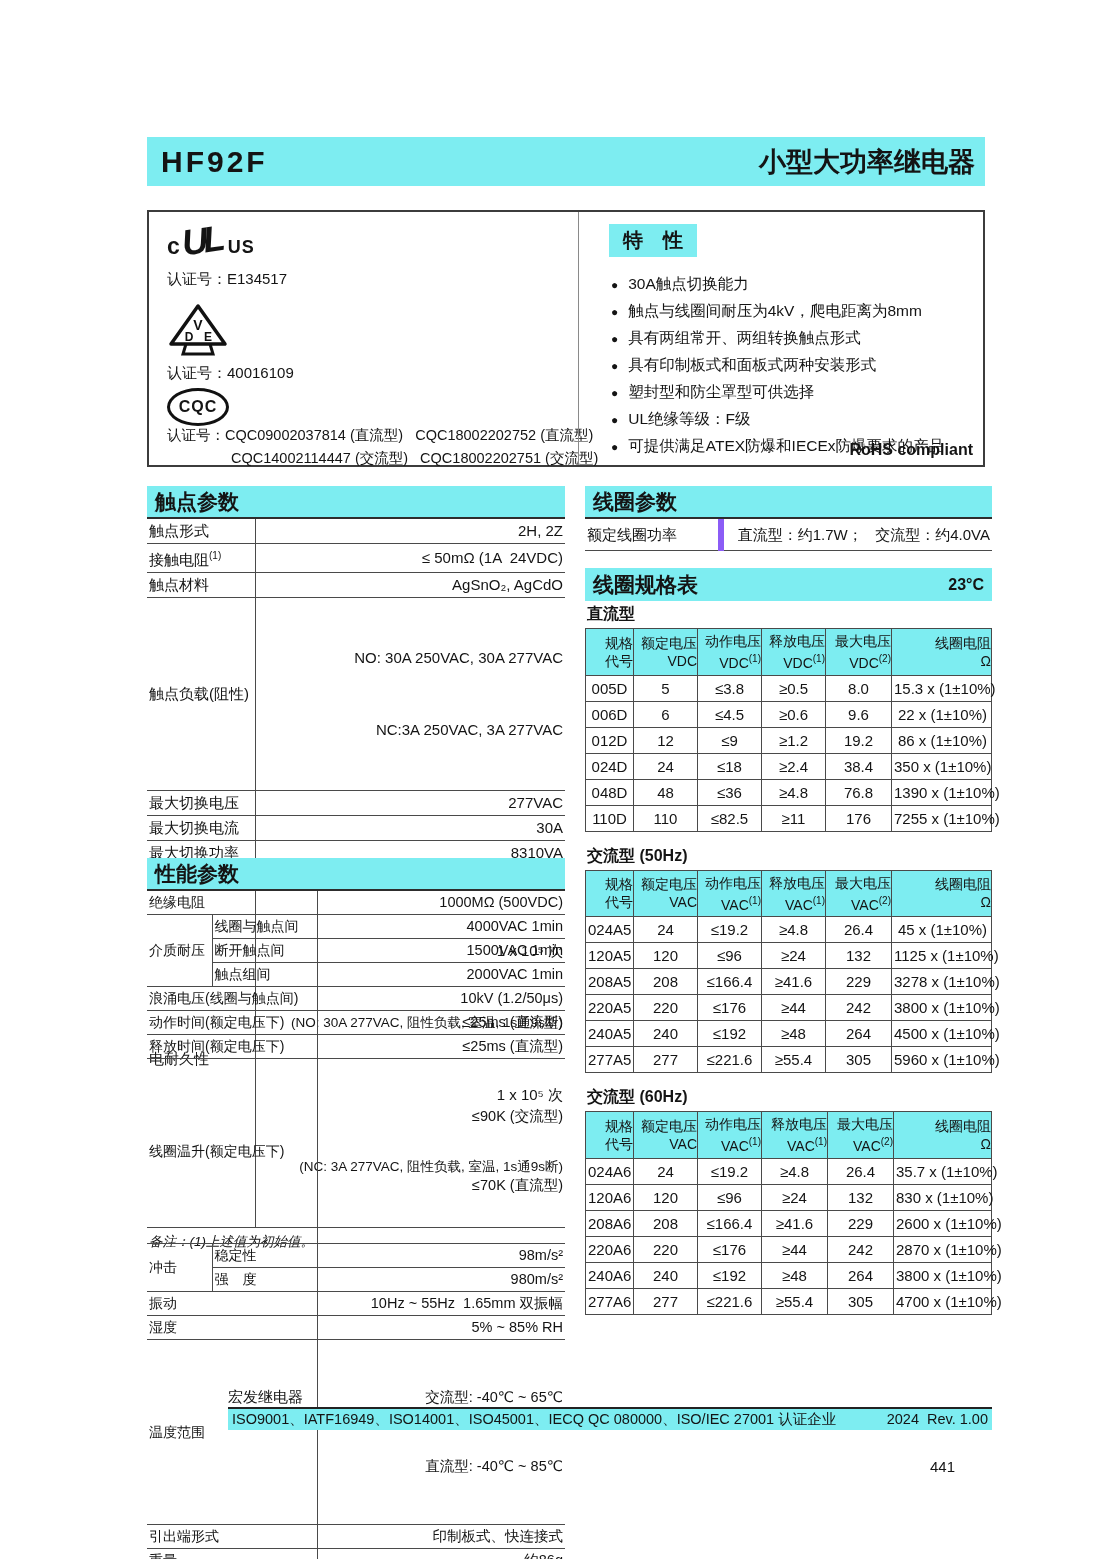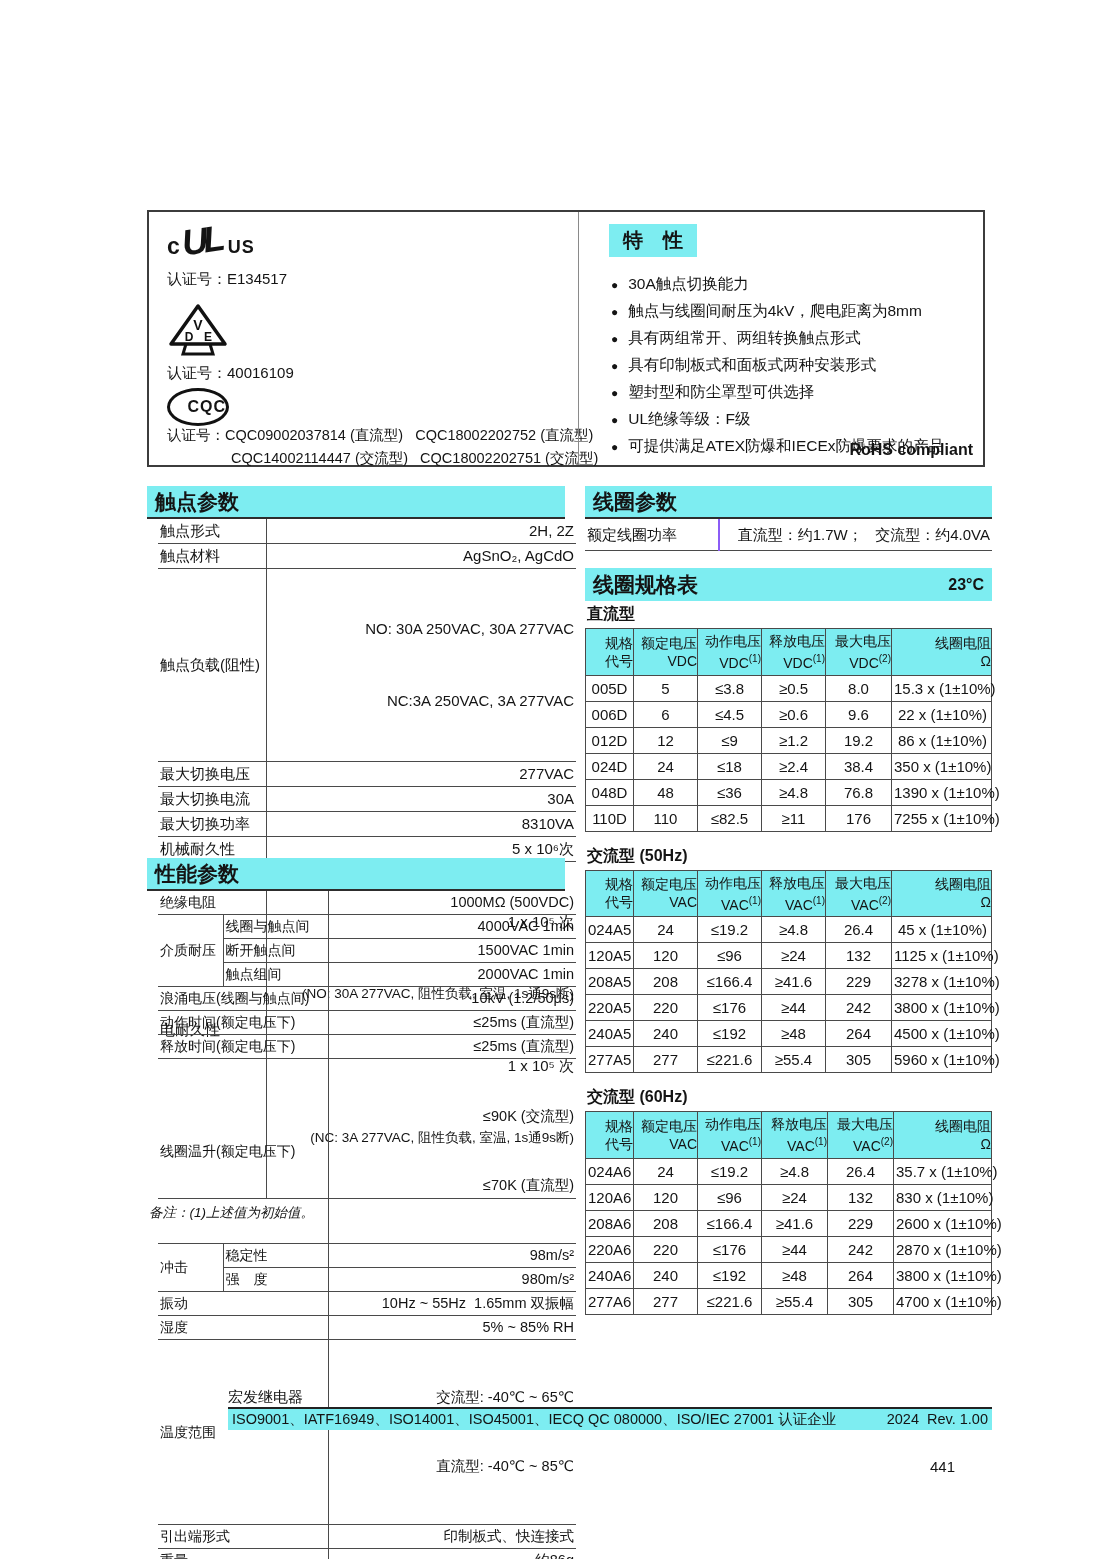--- a/index.html
+++ b/index.html
@@ -18,52 +18,52 @@
   .cdiv{position:absolute;left:429px;top:0;bottom:0;width:1px;background:#8a8a8a;}
   .certleft{position:absolute;left:0;top:0;width:429px;height:100%;}
   .ul-row{position:absolute;left:18px;top:14px;display:flex;align-items:flex-end;}
   .ul-c{font-size:23px;font-weight:bold;line-height:20px;}
   .ul-mark{font-size:36px;font-weight:900;font-style:italic;letter-spacing:-5px;
            display:inline-block;transform:rotate(-8deg);margin:0 8px 0 2px;line-height:30px;}
   .ul-us{font-size:18px;font-weight:bold;letter-spacing:1px;line-height:18px;}
   .certnum{position:absolute;left:18px;font-size:15px;white-space:pre;}
   .certnum2{position:absolute;left:18px;font-size:14.5px;white-space:pre;}
   .cqc-oval{position:absolute;left:18px;top:176px;width:56px;height:32px;border:3px solid #111;
-            border-radius:50%;text-align:right;line-height:32px;font-weight:bold;font-size:16px;letter-spacing:1px;}
+            border-radius:50%;text-align:center;line-height:32px;font-weight:bold;font-size:16px;letter-spacing:1px;}
   .features{position:absolute;left:430px;top:0;right:0;bottom:0;}
   .chip{display:inline-block;margin:12px 0 0 30px;background:#7DEDF1;font-size:20px;
         font-weight:bold;padding:3px 14px;}
   .feat-list{list-style:none;margin:14px 0 0 0;padding:0 0 0 32px;}
   .feat-list li{display:flex;align-items:baseline;font-size:15.5px;line-height:25px;}
   .dot{font-size:12px;margin-right:10px;}
   .rohs{position:absolute;right:10px;bottom:6px;font-weight:bold;font-size:16px;}
 
   
   .secbar{height:31px;line-height:31px;background:#7DEDF1;font-size:21px;font-weight:bold;
           padding-left:8px;border-bottom:2px solid #2d2d2d;}
   .secbar.nounder{border-bottom:none;height:33px;line-height:33px;}
   .tempc{float:right;margin-right:8px;font-size:16px;font-weight:bold;}
 
   
-  .ptable{border-collapse:collapse;width:100%;table-layout:fixed;margin-left:11px;}
+  .ptable{border-collapse:collapse;width:100%;table-layout:fixed;}
   .ptable td{border-bottom:1px solid #4a4a4a;padding:0 2px;vertical-align:middle;}
   .ptable td.lab{border-right:1px solid #4a4a4a;font-size:15px;}
   .ptable td.val{text-align:right;white-space:pre-wrap;font-size:15px;}
   .contact td{line-height:24px;}
   .contact .small{font-size:13.5px;line-height:24px;}
   .perf td{line-height:23px;}
   .perf td.lab{font-size:14px;}
   .perf td.val{font-size:14.5px;}
   .note{font-size:13.5px;margin-top:5px;padding-left:2px;font-style:italic;}
   sup{font-size:10px;}
 
   
   .coilrow{border-collapse:collapse;width:100%;table-layout:fixed;}
   .coilrow td{border-bottom:1px solid #4a4a4a;line-height:29px;font-size:15px;}
-  .coilrow td.lab{border-right:2px solid #8b5cf6;width:130px;padding-left:2px;}
+  .coilrow td.lab{border-right:6px solid #8b5cf6;width:130px;padding-left:2px;}
   .coilrow td.val{text-align:right;white-space:pre-wrap;padding-right:2px;}
 
   
   .typelab{font-weight:bold;font-size:16px;margin:14px 0 4px 2px;line-height:20px;}
   .typelab.first{margin-top:3px;}
   .ctable{border-collapse:collapse;width:100%;table-layout:fixed;}
   .ctable th{background:#7DEDF1;font-weight:normal;font-size:14px;line-height:18px;
              padding:3px 0;border:1px solid #4a4a4a;text-align:right;}
   .ctable td{font-size:15px;height:25px;border:1px solid #4a4a4a;text-align:center;padding:0 2px;white-space:nowrap;}
   .ctable td.col-res{text-align:right;padding-right:4px;}
@@ -74,20 +74,24 @@
   .fline{height:2px;background:#222;}
   .isobar{background:#7DEDF1;height:21px;line-height:21px;display:flex;
           justify-content:space-between;font-size:14.5px;padding:0 4px;white-space:pre;}
   .pagenum{left:930px;top:1458px;width:62px;text-align:left;font-size:15px;}
 </style>
 </head>
 <body>
 
 <div class="page">
 
+  <div class="abs band">
+    <span class="model">HF92F</span>
+    <span class="ptitle">小型大功率继电器</span>
+  </div>
 
   <div class="abs certbox">
     <div class="certleft">
       <div class="ul-row">
         <span class="ul-c">c</span>
         <span class="ul-mark">UL</span>
         <span class="ul-us">US</span>
       </div>
       <div class="certnum" style="top:58px;">认证号：E134517</div>
       <div class="abs" style="left:18px;top:90px;">
@@ -147,20 +151,24 @@
       <colgroup>
           <col style="width:108px;">
           <col>
         </colgroup>
       <tbody>
           <tr>
         <td class="lab">触点形式</td>
         <td class="val">2H, 2Z</td>
       </tr>
       <tr>
+        <td class="lab"><span>接触电阻</span><sup>(1)</sup></td>
+        <td class="val">≤ 50mΩ (1A  24VDC)</td>
+      </tr>
+      <tr>
         <td class="lab">触点材料</td>
         <td class="val">AgSnO₂, AgCdO</td>
       </tr>
       <tr>
         <td class="lab">触点负载(阻性)</td>
         <td class="val">
           <div>NO: 30A 250VAC, 30A 277VAC</div>
           <div>NC:3A 250VAC, 3A 277VAC</div>
         </td>
       </tr>

